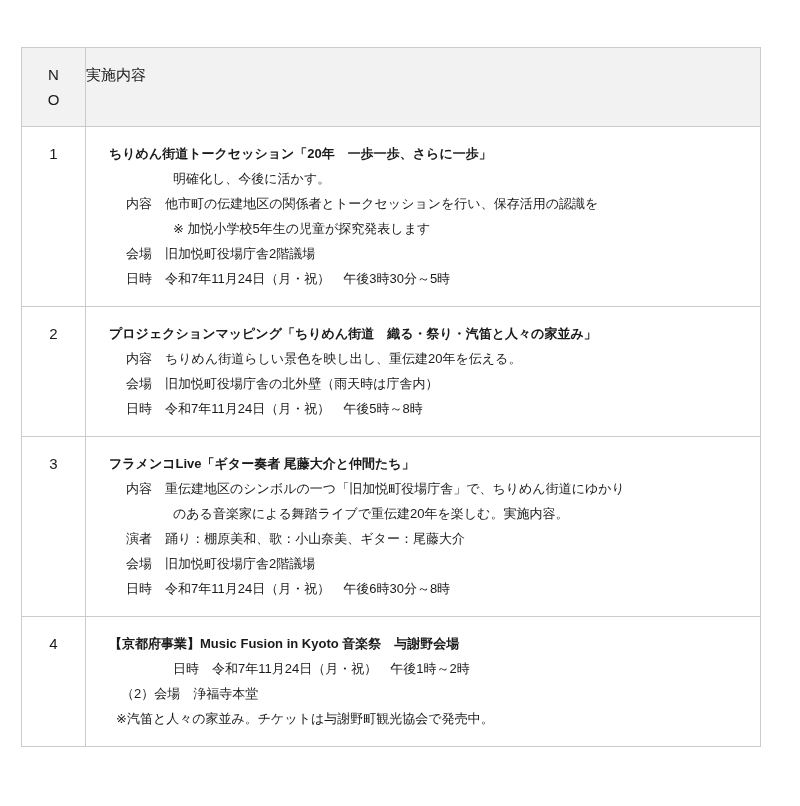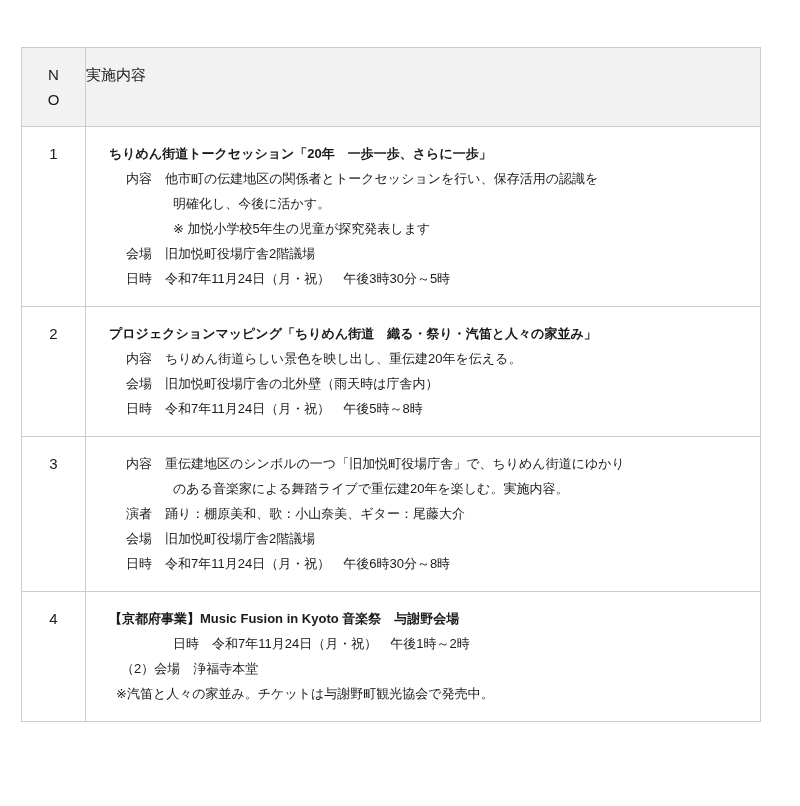--- a/index.html
+++ b/index.html
@@ -70,41 +70,42 @@
     </div>
     <div class="ccontent hcontent">
       <span>実施内容</span>
     </div>
   </div>
 
   <div class="trow">
     <div class="cno">1</div>
     <div class="ccontent">
       <div class="title">ちりめん街道トークセッション「20年　一歩一歩、さらに一歩」</div>
+      <div class="line ind-cont">明確化し、今後に活かす。</div>
       <div class="line ind-label">内容　他市町の伝建地区の関係者とトークセッションを行い、保存活用の認識を</div>
-      <div class="line ind-cont">明確化し、今後に活かす。</div>
       <div class="line ind-cont">※ 加悦小学校5年生の児童が探究発表します</div>
       <div class="line ind-label">会場　旧加悦町役場庁舎2階議場</div>
       <div class="line ind-label">日時　令和7年11月24日（月・祝）　午後3時30分～5時</div>
     </div>
   </div>
 
   <div class="trow">
     <div class="cno">2</div>
     <div class="ccontent">
       <div class="title">プロジェクションマッピング「ちりめん街道　織る・祭り・汽笛と人々の家並み」</div>
       <div class="line ind-label">内容　ちりめん街道らしい景色を映し出し、重伝建20年を伝える。</div>
       <div class="line ind-label">会場　旧加悦町役場庁舎の北外壁（雨天時は庁舎内）</div>
       <div class="line ind-label">日時　令和7年11月24日（月・祝）　午後5時～8時</div>
     </div>
   </div>
 
   <div class="trow">
     <div class="cno">3</div>
     <div class="ccontent">
+      <div class="title">フラメンコLive「ギター奏者 尾藤大介と仲間たち」</div>
       <div class="line ind-label">内容　重伝建地区のシンボルの一つ「旧加悦町役場庁舎」で、ちりめん街道にゆかり</div>
       <div class="line ind-cont">のある音楽家による舞踏ライブで重伝建20年を楽しむ。実施内容。</div>
       <div class="line ind-label">演者　踊り：棚原美和、歌：小山奈美、ギター：尾藤大介</div>
       <div class="line ind-label">会場　旧加悦町役場庁舎2階議場</div>
       <div class="line ind-label">日時　令和7年11月24日（月・祝）　午後6時30分～8時</div>
     </div>
   </div>
 
   <div class="trow">
     <div class="cno">4</div>

